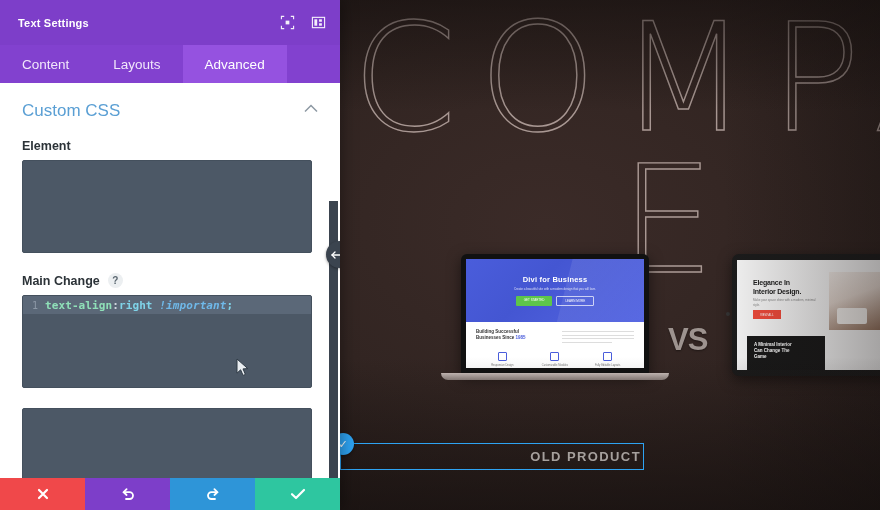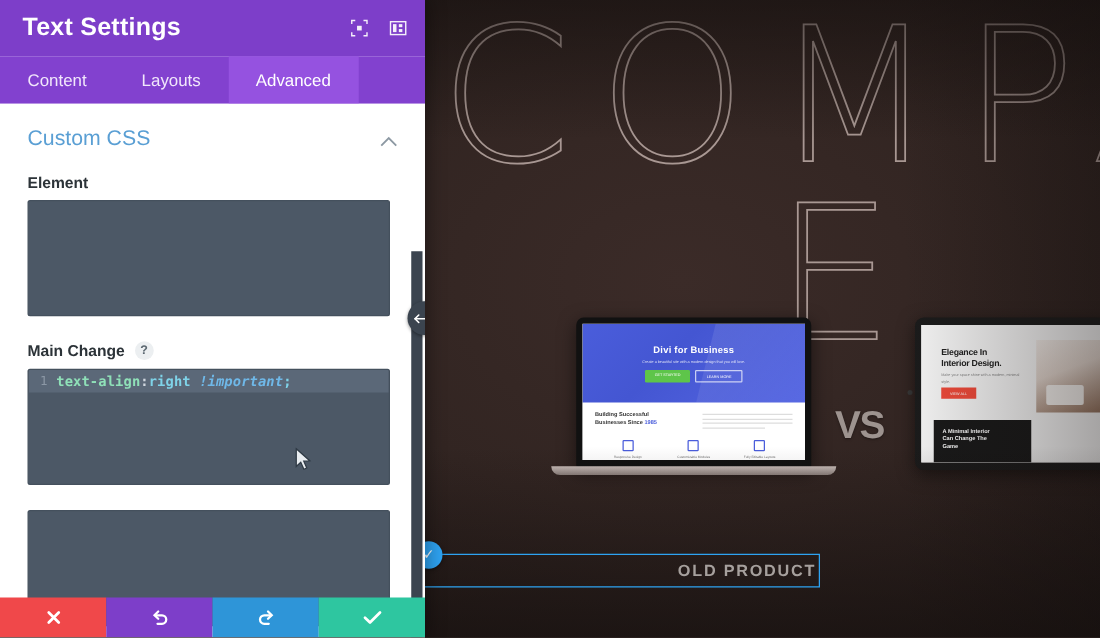--- a/index.html
+++ b/index.html
@@ -110,21 +110,21 @@
 
   .vs-text {
     position:absolute; left:668px; top:322px;
     font-size:31px; font-weight:bold; color:#9d938f;
     letter-spacing:-1px;
     text-shadow: 0 1px 2px rgba(0,0,0,.4);
   }
 
   
   .module-box {
-    position:absolute; left:324px; top:443px; width:332px; height:27px;
+    position:absolute; left:340px; top:443px; width:304px; height:27px;
     border:1px solid #2ea3f2;
     display:flex; align-items:center; justify-content:flex-end;
   }
   .module-text {
     color:#a6a09d; font-size:13px; font-weight:bold; letter-spacing:1.4px;
     padding-right:2px;
   }
   .module-badge {
     position:absolute; left:332px; top:433px; width:22px; height:22px;
     border-radius:50%; background:#2ea3f2;
@@ -138,38 +138,38 @@
     position:absolute; left:0; top:0; width:340px; height:510px;
     background:#fff; overflow:hidden;
     box-shadow: 3px 0 14px rgba(0,0,0,.35);
     display:flex; flex-direction:column;
   }
   .panel-header {
     height:45px; background:#7d3ec9;
     display:flex; align-items:center; padding:0 14px 0 18px;
     flex:0 0 45px;
   }
-  .panel-title { color:#fff; font-size:20px; font-weight:bold; flex:1; letter-spacing:.2px; }
+  .panel-title { color:#fff; font-size:11px; font-weight:bold; flex:1; letter-spacing:.2px; }
   .hdr-icons { display:flex; gap:16px; align-items:center; }
   .hdr-ico { width:15px; height:15px; opacity:.92; display:block; }
 
   .tabs {
     height:38px; background:#8241cf; display:flex; flex:0 0 38px;
   }
   .tab {
     padding:0 22px; display:flex; align-items:center; justify-content:center;
     color:#f1e7fb; font-size:13.5px; height:100%;
   }
   .tab.active { background:#9552e0; color:#fff; }
 
   .panel-body { flex:1; overflow:hidden; position:relative; background:#fff; }
   .panel-scroll { padding:18px 22px 0 22px; }
 
   .section-head {
-    display:flex; align-items:flex-end; margin-bottom:18px;
+    display:flex; align-items:flex-start; margin-bottom:18px;
   }
   .section-title { color:#5a9fd4; font-size:17px; flex:1; }
   .chev { color:#9aa7b1; font-size:13px; }
 
   .field-label {
     font-size:12.5px; color:#2c3338; font-weight:bold; margin-bottom:7px;
     display:flex; align-items:center; gap:8px;
   }
   .help {
     width:15px; height:15px; border-radius:50%; background:#eceff1;

